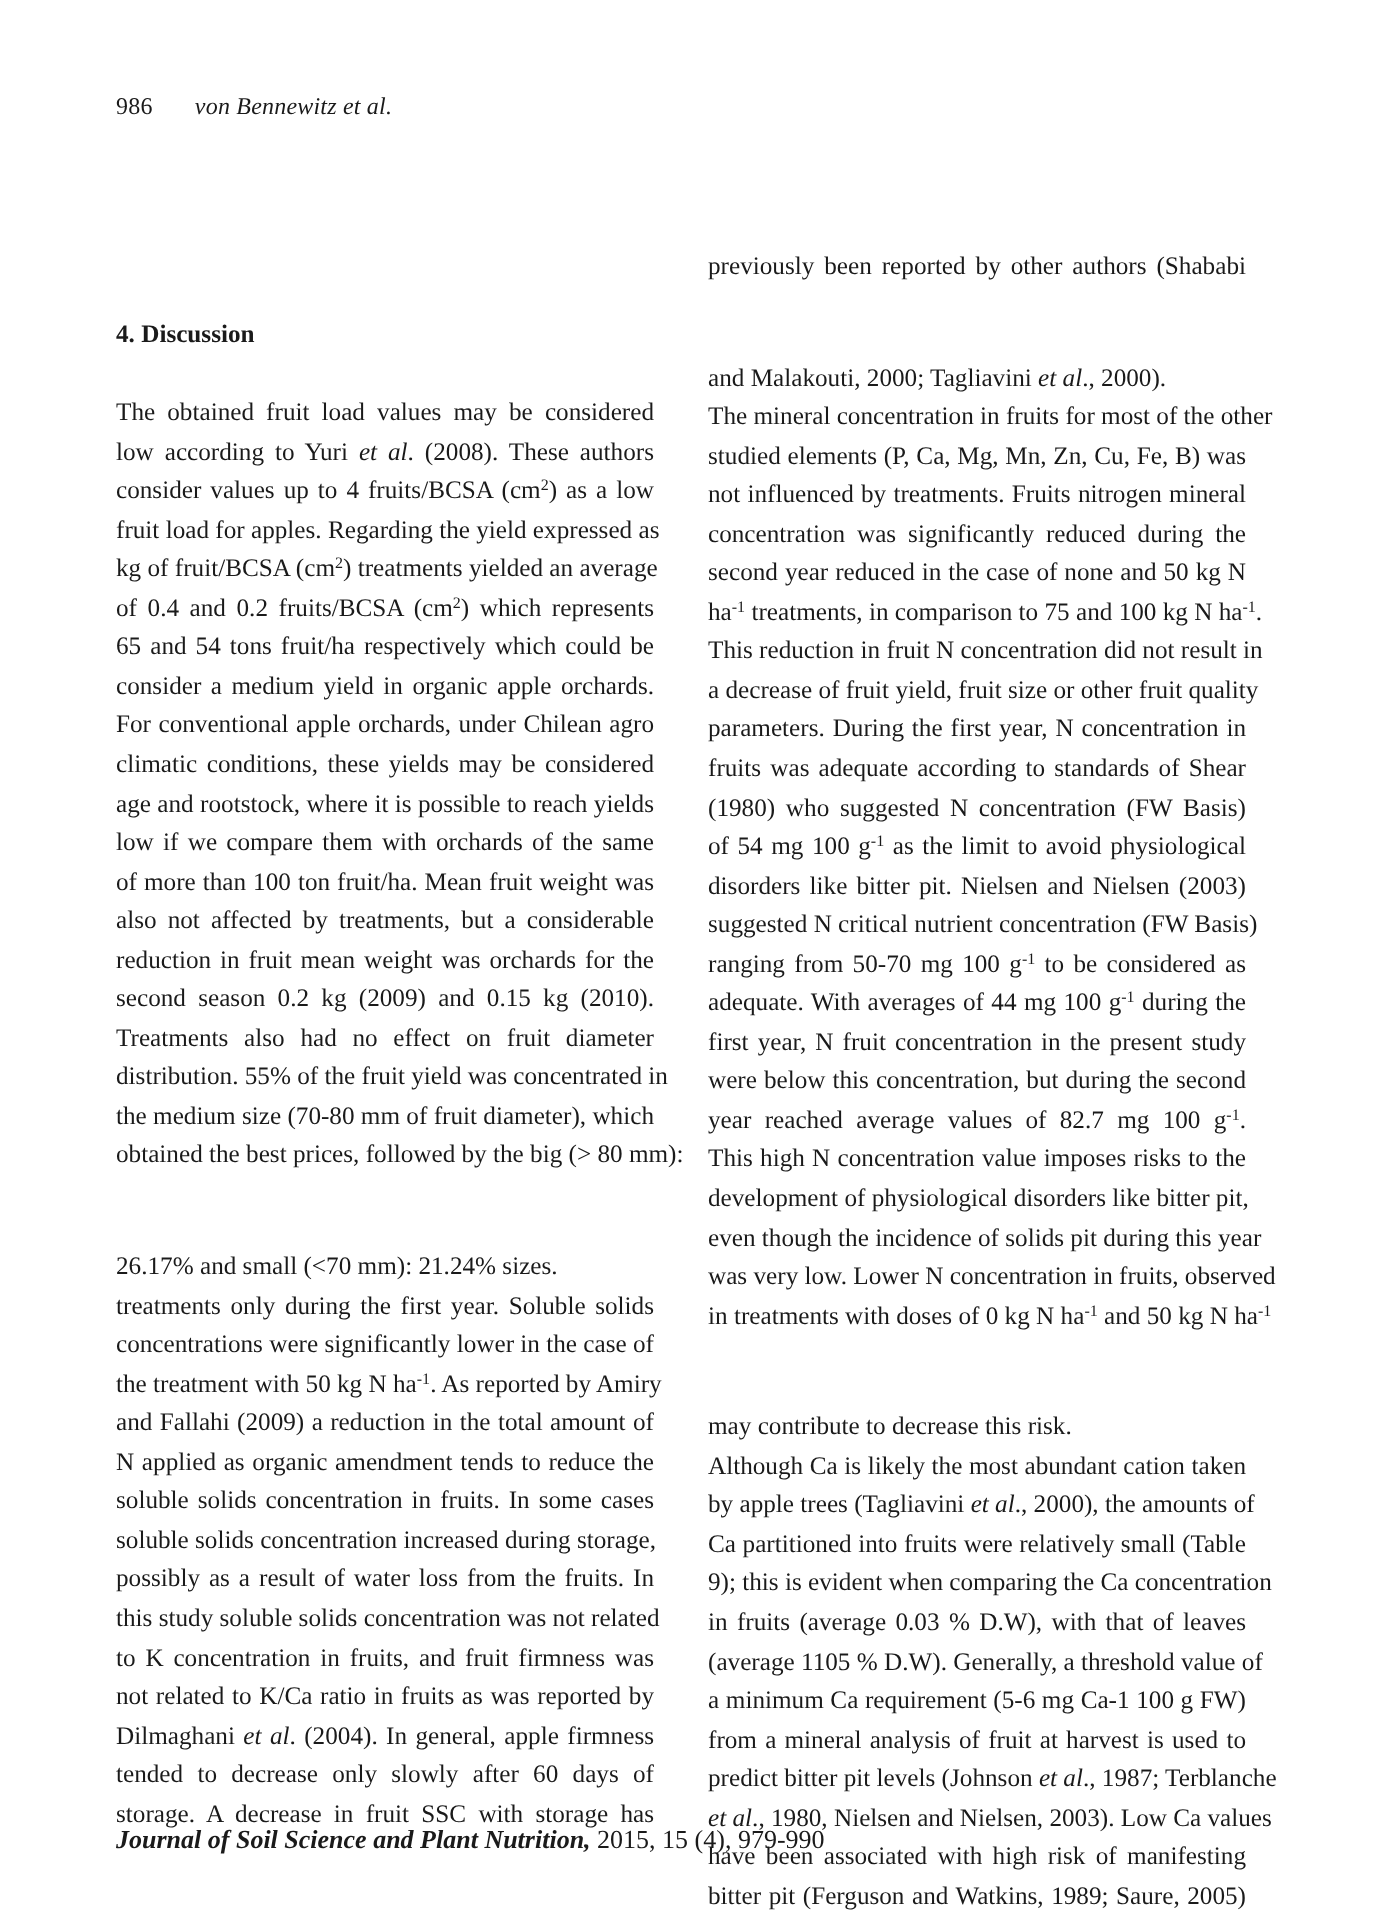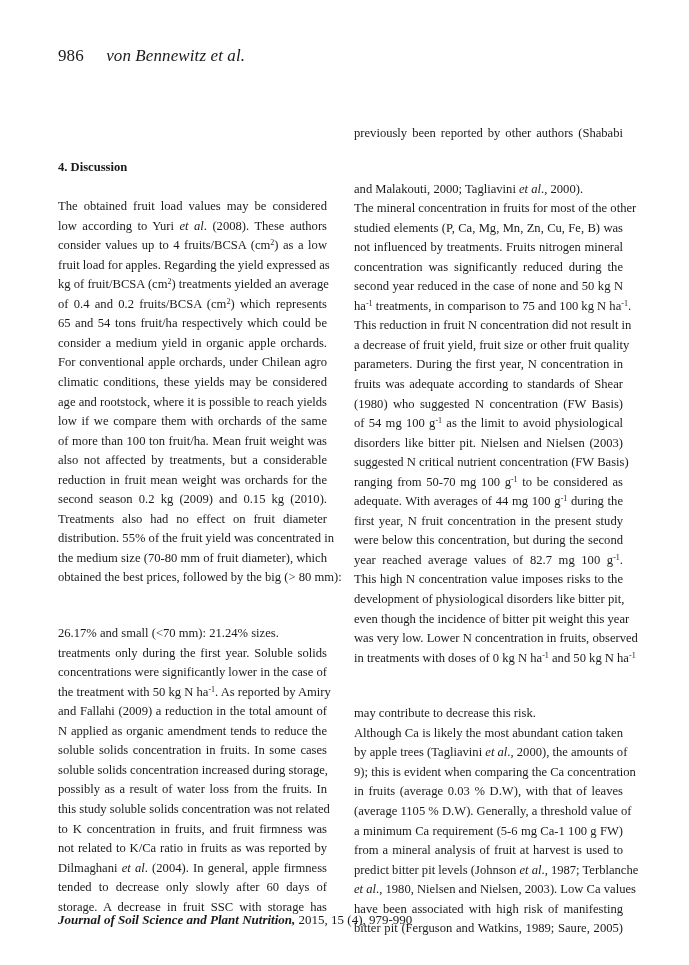--- a/index.html
+++ b/index.html
@@ -3,21 +3,21 @@
 <meta charset="utf-8">
 <style>
   html, body { margin: 0; padding: 0; background: #ffffff; }
   body {
     width: 689px; height: 965px; position: relative; overflow: hidden;
     font-family: "Liberation Serif", "DejaVu Serif", serif;
     color: #1a1a1a;
   }
   .running-head {
     position: absolute; left: 58px; top: 46px;
-    font-size: 17px; letter-spacing: 0.1px;
+    font-size: 12px; letter-spacing: 0.1px;
   }
   .running-head .pg { margin-right: 18px; }
   .running-head .authors { font-style: italic; }
   .col {
     position: absolute; top: 122px; width: 269px;
     font-size: 12.6px; line-height: 19.55px;
   }
   .col.left { left: 58px; }
   .col.right { left: 354px; top: 124px; }
   .line {
@@ -103,26 +103,27 @@
       <span class="line">of 54 mg 100 g<sup>-1</sup> as the limit to avoid physiological</span>
       <span class="line">disorders like bitter pit. Nielsen and Nielsen (2003)</span>
       <span class="line">suggested N critical nutrient concentration (FW Basis)</span>
       <span class="line">ranging from 50-70 mg 100 g<sup>-1</sup> to be considered as</span>
       <span class="line">adequate. With averages of 44 mg 100 g<sup>-1</sup> during the</span>
       <span class="line">first year, N fruit concentration in the present study</span>
       <span class="line">were below this concentration, but during the second</span>
       <span class="line">year reached average values of 82.7 mg 100 g<sup>-1</sup>.</span>
       <span class="line">This high N concentration value imposes risks to the</span>
       <span class="line">development of physiological disorders like bitter pit,</span>
-      <span class="line">even though the incidence of bitter pit weight this year</span>
+      <span class="line">even though the incidence of solids pit during this year</span>
       <span class="line">was very low. Lower N concentration in fruits, observed</span>
       <span class="line">in treatments with doses of 0 kg N ha<sup>-1</sup> and 50 kg N ha<sup>-1</sup></span>
       <span class="line last">may contribute to decrease this risk.</span>
       <span class="line">Although Ca is likely the most abundant cation taken</span>
       <span class="line">by apple trees (Tagliavini <i>et al</i>., 2000), the amounts of</span>
+      <span class="line">Ca partitioned into fruits were relatively small (Table</span>
       <span class="line">9); this is evident when comparing the Ca concentration</span>
       <span class="line">in fruits (average 0.03 % D.W), with that of leaves</span>
       <span class="line">(average 1105 % D.W). Generally, a threshold value of</span>
       <span class="line">a minimum Ca requirement (5-6 mg Ca-1 100 g FW)</span>
       <span class="line">from a mineral analysis of fruit at harvest is used to</span>
       <span class="line">predict bitter pit levels (Johnson <i>et al</i>., 1987; Terblanche</span>
       <span class="line"><i>et al</i>., 1980, Nielsen and Nielsen, 2003). Low Ca values</span>
       <span class="line">have been associated with high risk of manifesting</span>
       <span class="line">bitter pit (Ferguson and Watkins, 1989; Saure, 2005)</span>
     </div>

